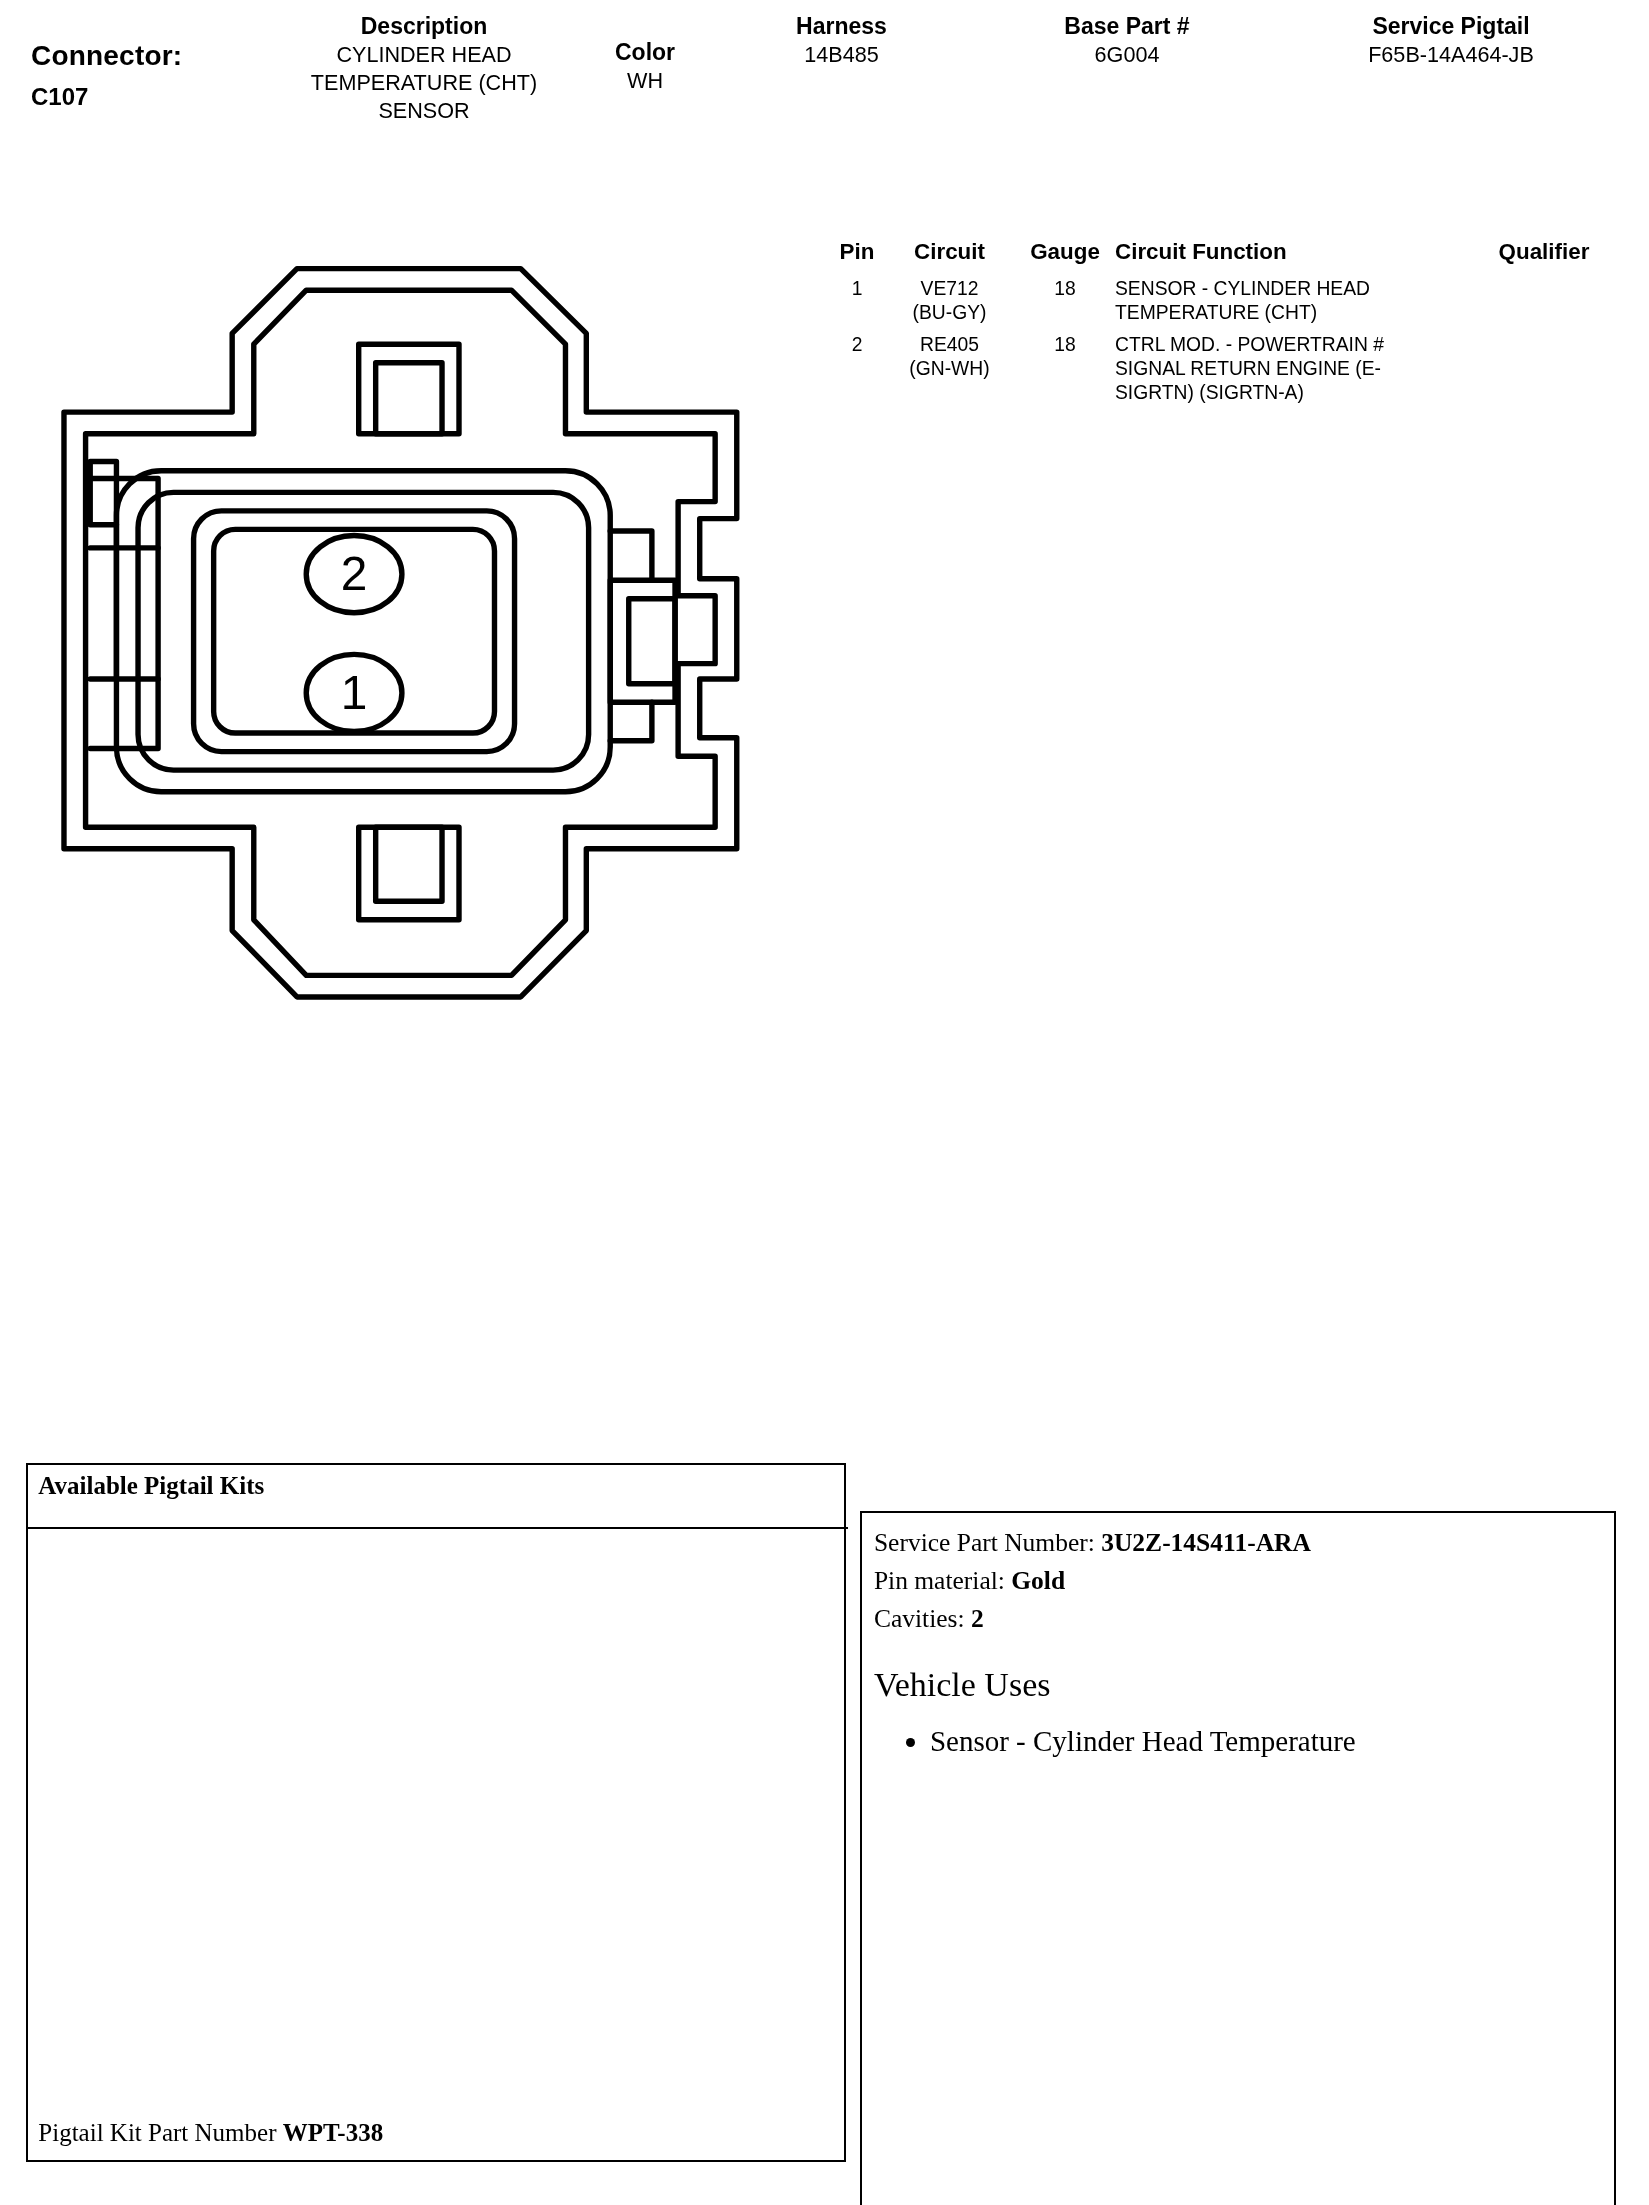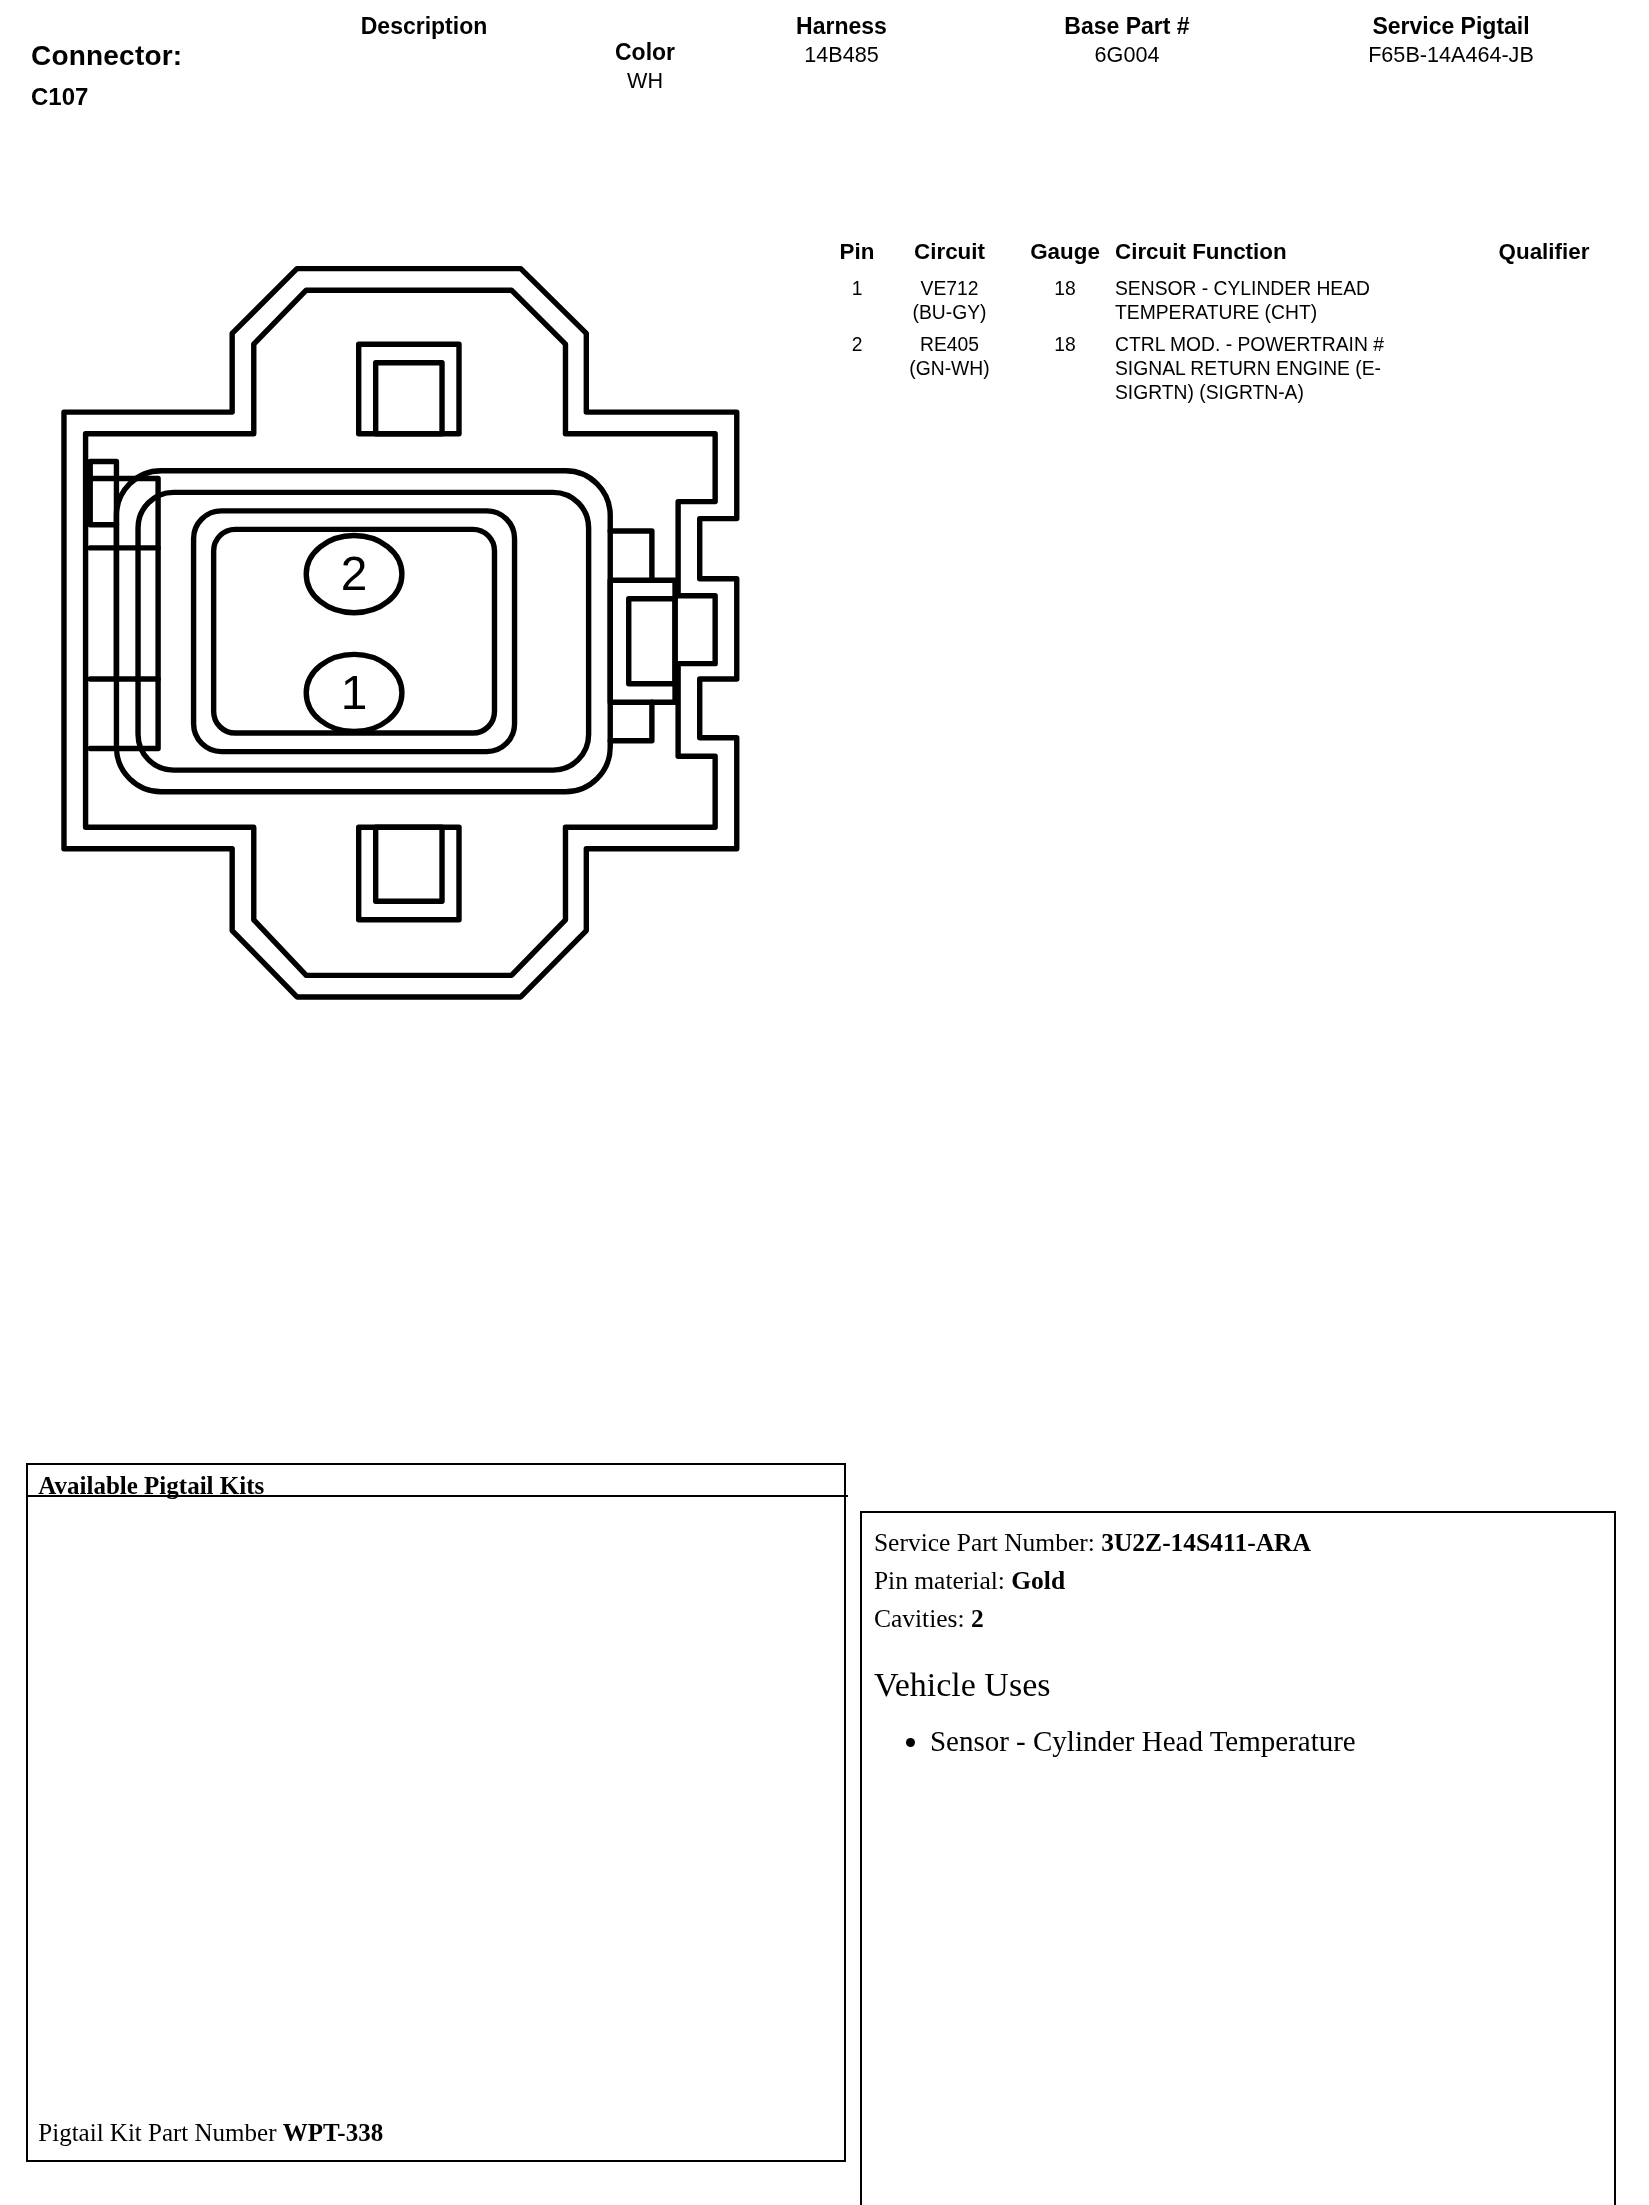--- a/index.html
+++ b/index.html
@@ -117,21 +117,21 @@
     top: 0;
     width: 820px;
     height: 699px;
     border: 2.3px solid #000;
   }
   .kit-left-header {
     position: absolute;
     left: 0;
     top: 0;
     width: 820px;
-    height: 32px;
+    height: 64px;
     border-bottom: 2.3px solid #000;
     font-size: 25px;
     font-weight: bold;
     font-family: "Liberation Serif", serif;
     padding: 7px 0 0 10.8px;
   }
   .kit-left-footer {
     position: absolute;
     left: 0;
     bottom: 0;
@@ -172,20 +172,21 @@
 </style>
 </head>
 <body>
 
 <div class="header">
   <div class="hdr-connector-label">Connector:</div>
   <div class="hdr-connector-id">C107</div>
 
   <div class="hdr-col" id="col-description">
     <div class="hdr-title">Description</div>
+    <div class="hdr-value">CYLINDER HEAD TEMPERATURE (CHT) SENSOR</div>
   </div>
 
   <div class="hdr-col" id="col-color">
     <div class="hdr-title">Color</div>
     <div class="hdr-value">WH</div>
   </div>
 
   <div class="hdr-col" id="col-harness">
     <div class="hdr-title">Harness</div>
     <div class="hdr-value">14B485</div>

